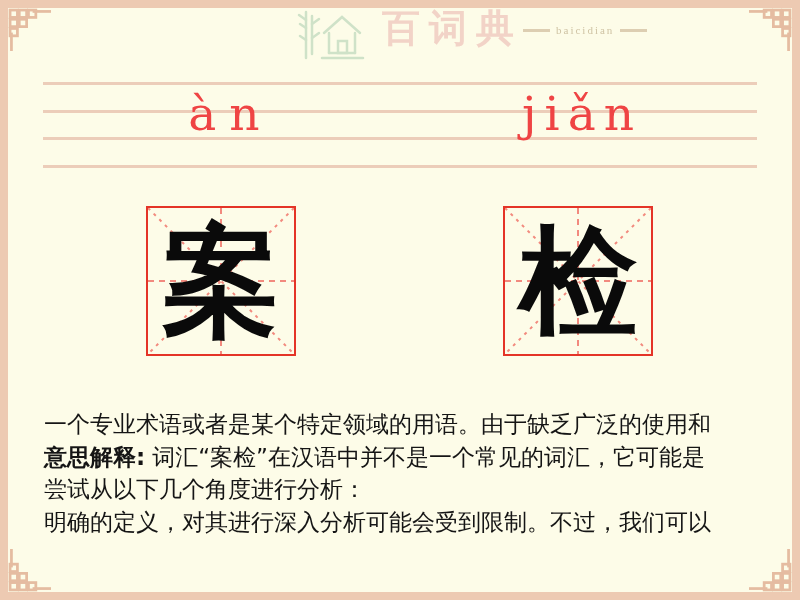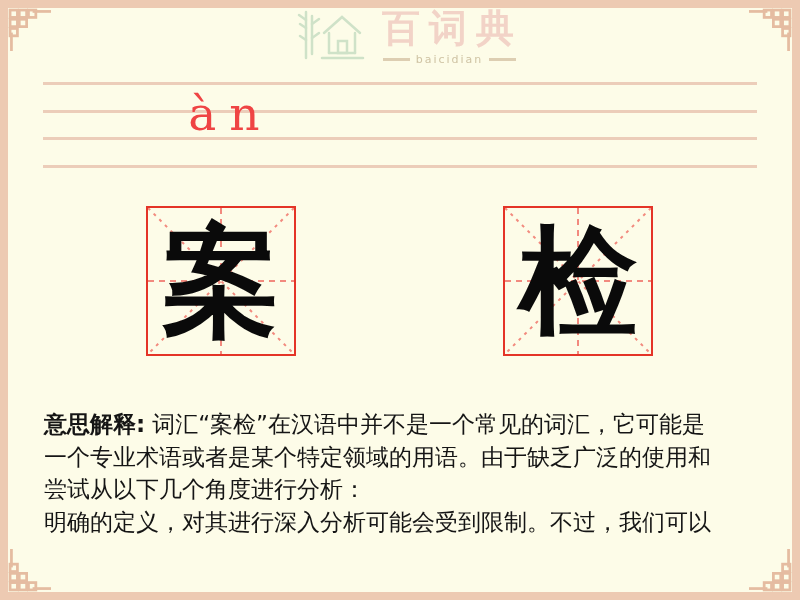--- a/index.html
+++ b/index.html
@@ -14,21 +14,21 @@
   }
   
   .corner{position:absolute;width:46px;height:46px;}
   .corner.tl{left:5px;top:5px;}
   .corner.tr{right:5px;top:5px;transform:scaleX(-1);}
   .corner.bl{left:5px;bottom:5px;transform:scaleY(-1);}
   .corner.br{right:5px;bottom:5px;transform:scale(-1,-1);}
 
   
   .logo{position:absolute;left:296px;top:6px;display:flex;align-items:flex-start;gap:8px;}
-  .brand-col{display:flex;flex-direction:column;align-items:center;}
+  .brand-col{display:flex;align-items:center;font-family:Liberation Serif, serif;}
   .brand{
     font-size:38px;font-weight:bold;letter-spacing:9px;color:#f2d3c7;
     line-height:44px;padding-left:6px;
   }
   .subtitle-row{display:flex;align-items:center;gap:6px;margin-top:4px;justify-content:center;}
   .subtitle-row .dash{width:27px;height:3px;background:#ddceb2;}
   .subtitle{font-size:11px;letter-spacing:2px;color:#cfc3a4;line-height:11px;}
 
   
   .rule{position:absolute;left:43px;width:714px;height:3px;background:#eccdb9;}
@@ -146,20 +146,21 @@
       </div>
     </div>
   </header>
 
   <div class="rule r1"></div>
   <div class="rule r2"></div>
   <div class="rule r3"></div>
   <div class="rule r4"></div>
 
   <div class="pinyin p1">àn</div>
+  <div class="pinyin p2">jiǎn</div>
 
   <div class="hanzi-box b1">
     <svg width="146" height="146" viewBox="0 0 146 146">
       <g stroke="#f28a7e" stroke-width="2" fill="none">
         <path d="M0 0 L146 146" stroke-dasharray="3 5"></path>
         <path d="M146 0 L0 146" stroke-dasharray="3 5"></path>
         <path d="M0 73 H146" stroke-dasharray="6 5"></path>
         <path d="M73 0 V146" stroke-dasharray="6 5"></path>
       </g>
     </svg>
@@ -172,21 +173,21 @@
         <path d="M0 0 L146 146" stroke-dasharray="3 5"></path>
         <path d="M146 0 L0 146" stroke-dasharray="3 5"></path>
         <path d="M0 73 H146" stroke-dasharray="6 5"></path>
         <path d="M73 0 V146" stroke-dasharray="6 5"></path>
       </g>
     </svg>
     <div class="hanzi">检</div>
   </div>
 
   <div class="explanation">
+    <div class="exp-line">一个专业术语或者是某个特定领域的用语。由于缺乏广泛的使用和</div>
     <div class="exp-line">
       <span class="exp-label">意思解释:</span><span>词汇“案检”在汉语中并不是一个常见的词汇，它可能是</span>
     </div>
-    <div class="exp-line">一个专业术语或者是某个特定领域的用语。由于缺乏广泛的使用和</div>
     <div class="exp-line">尝试从以下几个角度进行分析：</div>
     <div class="exp-line">明确的定义，对其进行深入分析可能会受到限制。不过，我们可以</div>
   </div>
 
 </div>
 
 </body></html>

